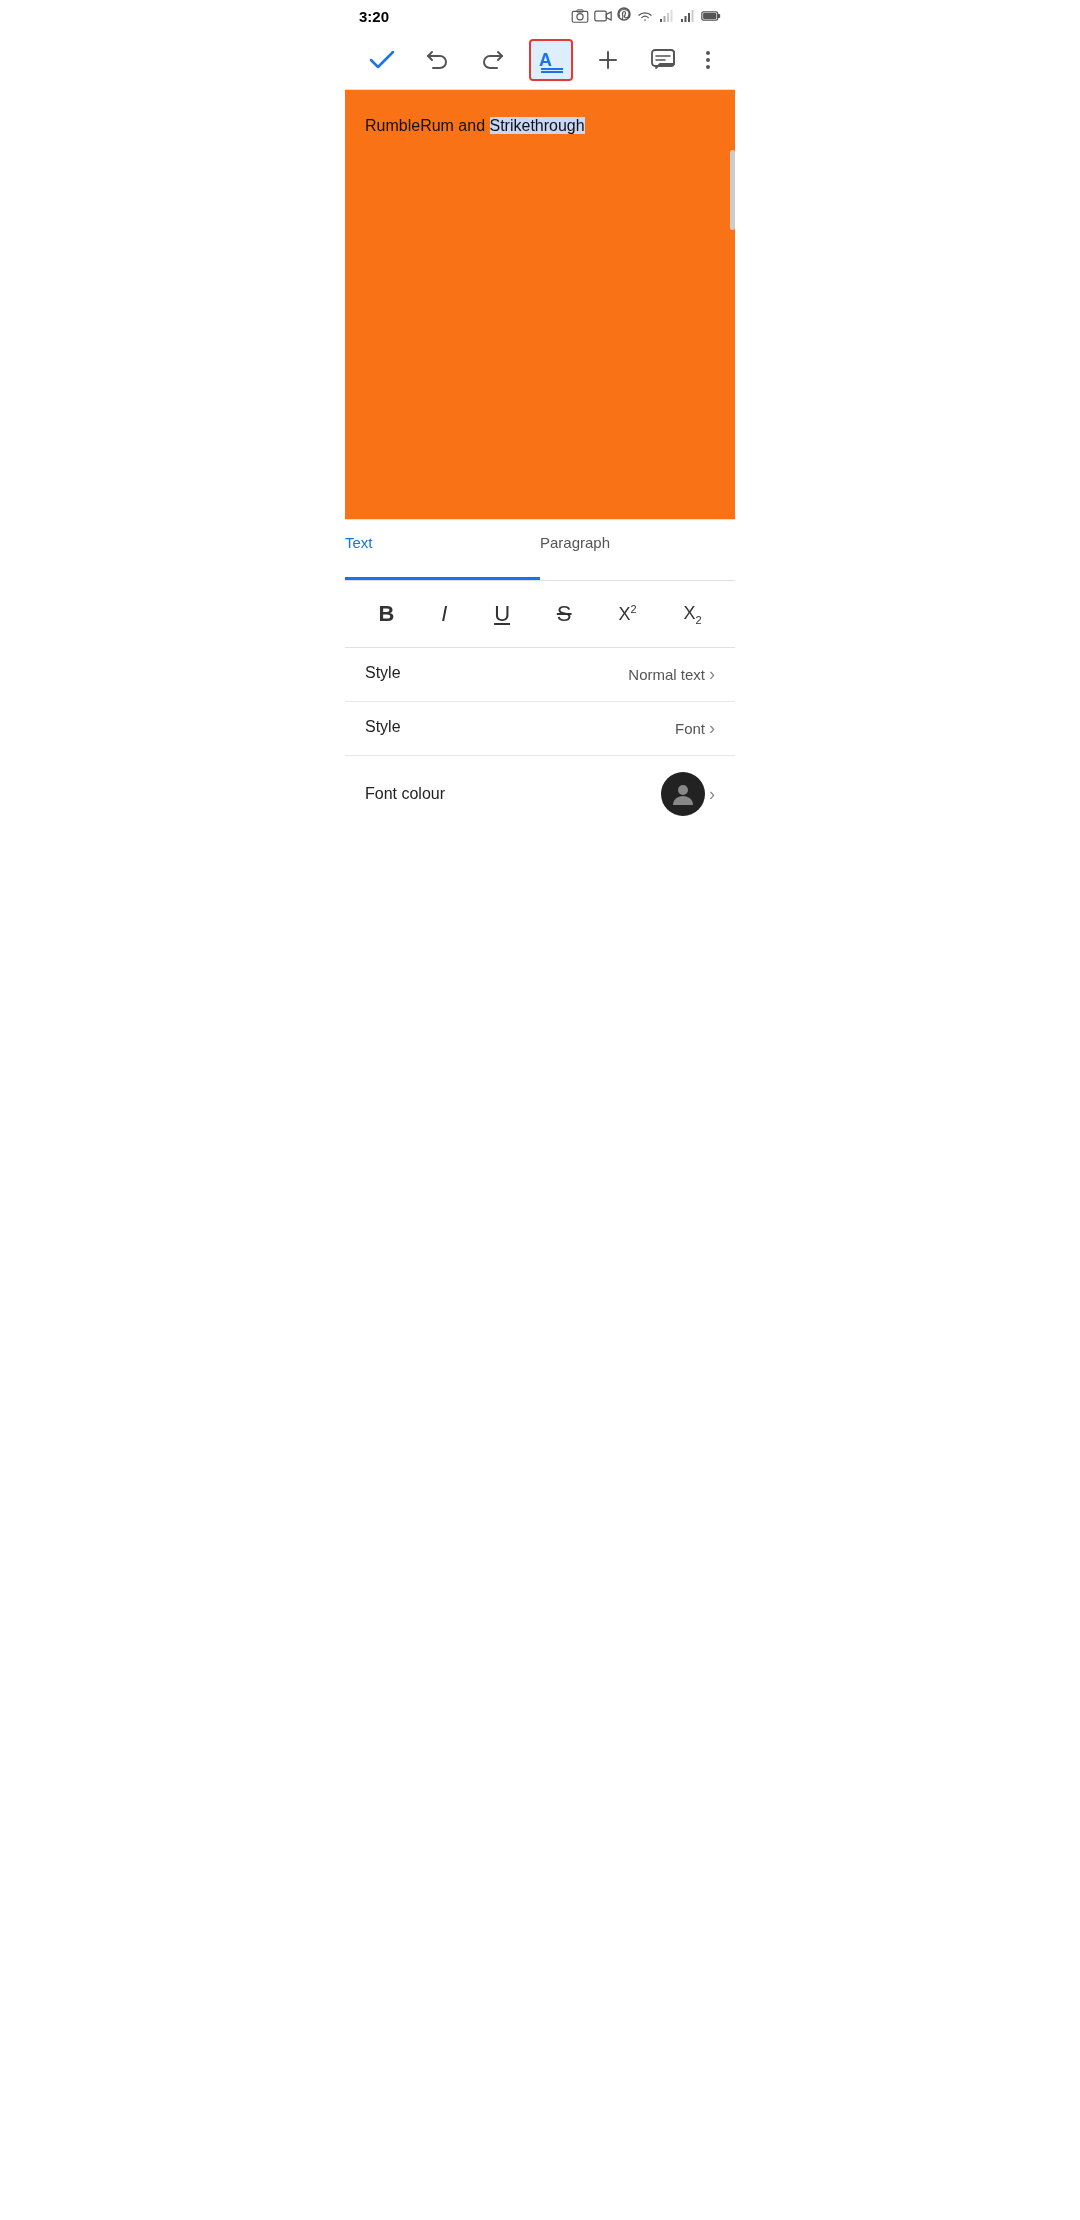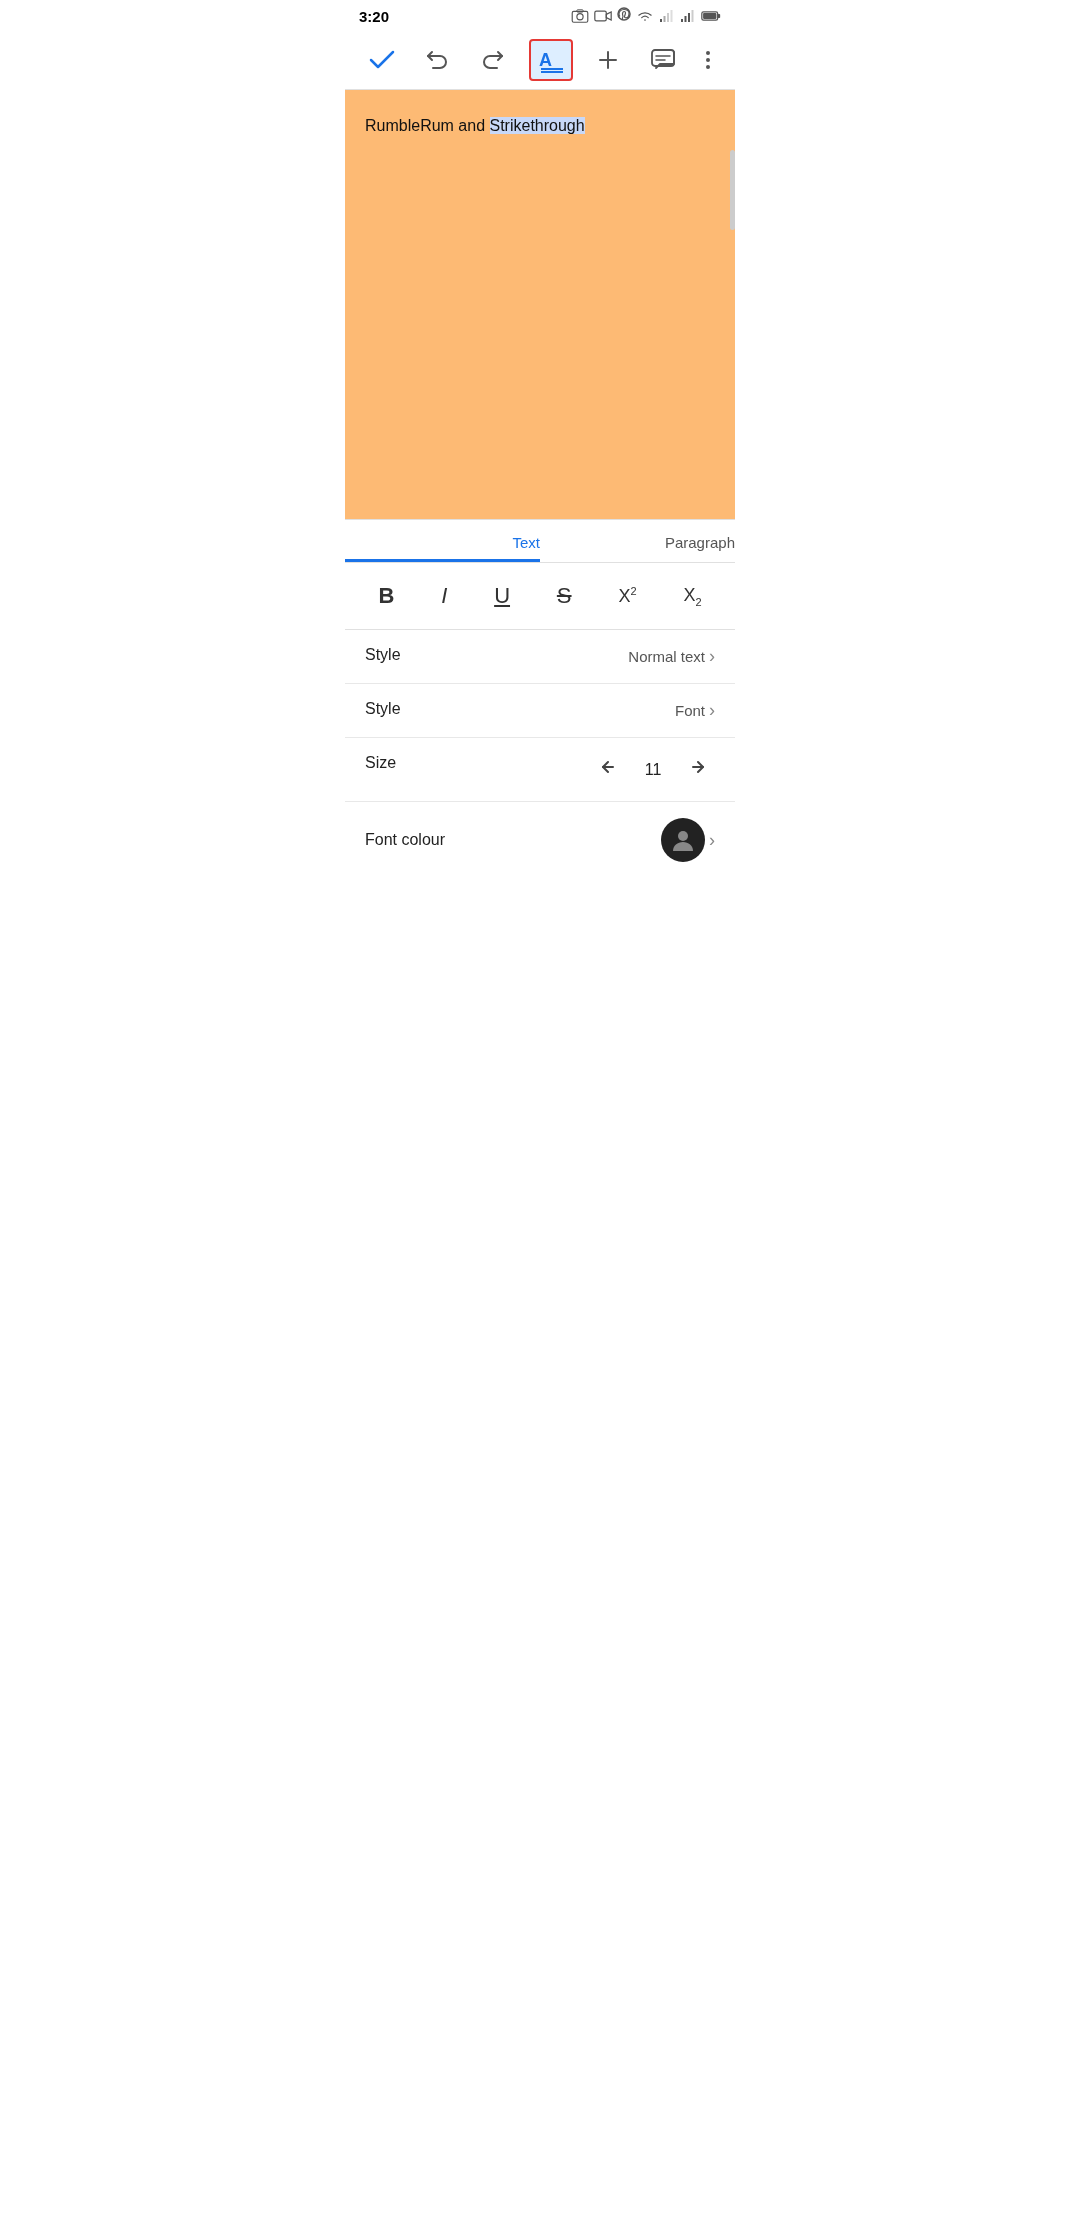--- a/index.html
+++ b/index.html
@@ -68,21 +68,21 @@
       border: 2px solid #e53935;
       border-radius: 4px;
     }
     .toolbar-btn.check {
       color: #1a73e8;
       font-size: 26px;
     }
 
     
     .document-area {
-      background: #fdba74;
+      background: #f97316;
       padding: 24px 20px;
       min-height: 430px;
       border-bottom: 1px solid #e0e0e0;
       position: relative;
     }
     .doc-text {
       font-size: 16px;
       color: #111;
       line-height: 1.5;
     }
@@ -106,22 +106,22 @@
       background: #fff;
     }
 
     
     .format-tabs {
       display: flex;
       border-bottom: 1px solid #e0e0e0;
     }
     .format-tab {
       flex: 1;
-      text-align: right;
-      padding: 14px 0 8px 0;
+      text-align: left;
+      padding: 14px 0 26px 0;
       font-size: 15px;
       color: #555;
       cursor: pointer;
       border-bottom: 3px solid transparent;
       font-weight: 500;
       background: none;
       border: none;
       border-bottom: 3px solid transparent;
     }
     .format-tab.active {
@@ -399,38 +399,20 @@
   </div>
 
   <div class="format-option-row">
     <span class="format-option-label">Style</span>
     <div class="format-option-value">
       <span>Font</span>
       <span class="chevron-icon">›</span>
     </div>
   </div>
 
-  <div class="format-option-row">
-    <span class="format-option-label">Size</span>
-    <div class="size-controls">
-      <button class="size-arrow-btn">
-        <svg width="22" height="22" viewBox="0 0 22 22" fill="none">
-          <path d="M6 11h10" stroke="#444" stroke-width="2" stroke-linecap="round"></path>
-          <path d="M11 6l-5 5 5 5" stroke="#444" stroke-width="2" stroke-linecap="round" stroke-linejoin="round"></path>
-        </svg>
-      </button>
-      <span class="size-value">11</span>
-      <button class="size-arrow-btn">
-        <svg width="22" height="22" viewBox="0 0 22 22" fill="none">
-          <path d="M6 11h10" stroke="#444" stroke-width="2" stroke-linecap="round"></path>
-          <path d="M11 6l5 5-5 5" stroke="#444" stroke-width="2" stroke-linecap="round" stroke-linejoin="round"></path>
-        </svg>
-      </button>
-    </div>
-  </div>
 
   <div class="format-option-row-partial">
     <span class="format-option-label">Font colour</span>
     <div class="format-option-value">
 
       <div class="avatar-circle">
         <svg width="30" height="30" viewBox="0 0 30 30" fill="none">
           <circle cx="15" cy="11" r="5" fill="#888"></circle>
           <path d="M5 26c0-5.5 4.5-9 10-9s10 3.5 10 9" fill="#888"></path>
         </svg>

